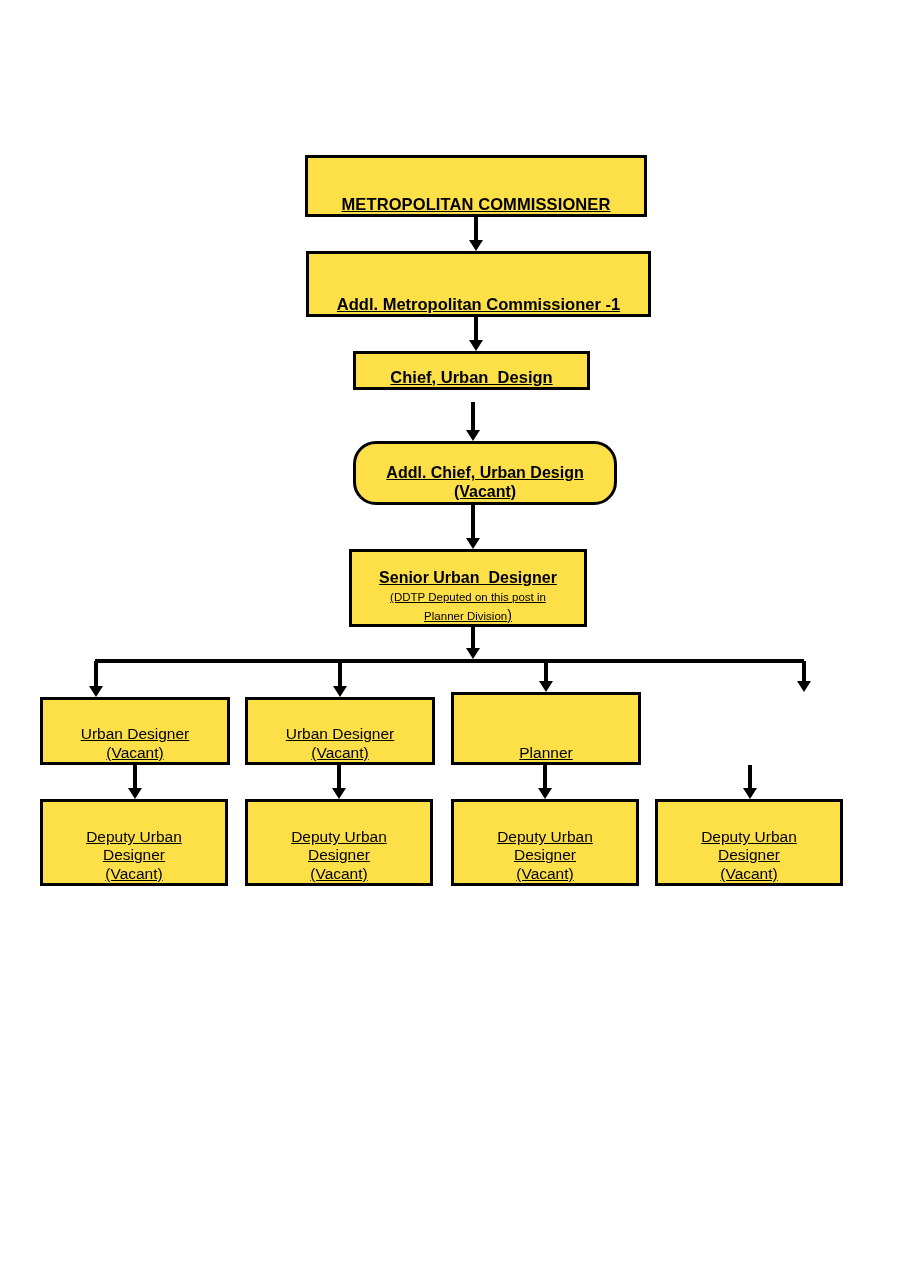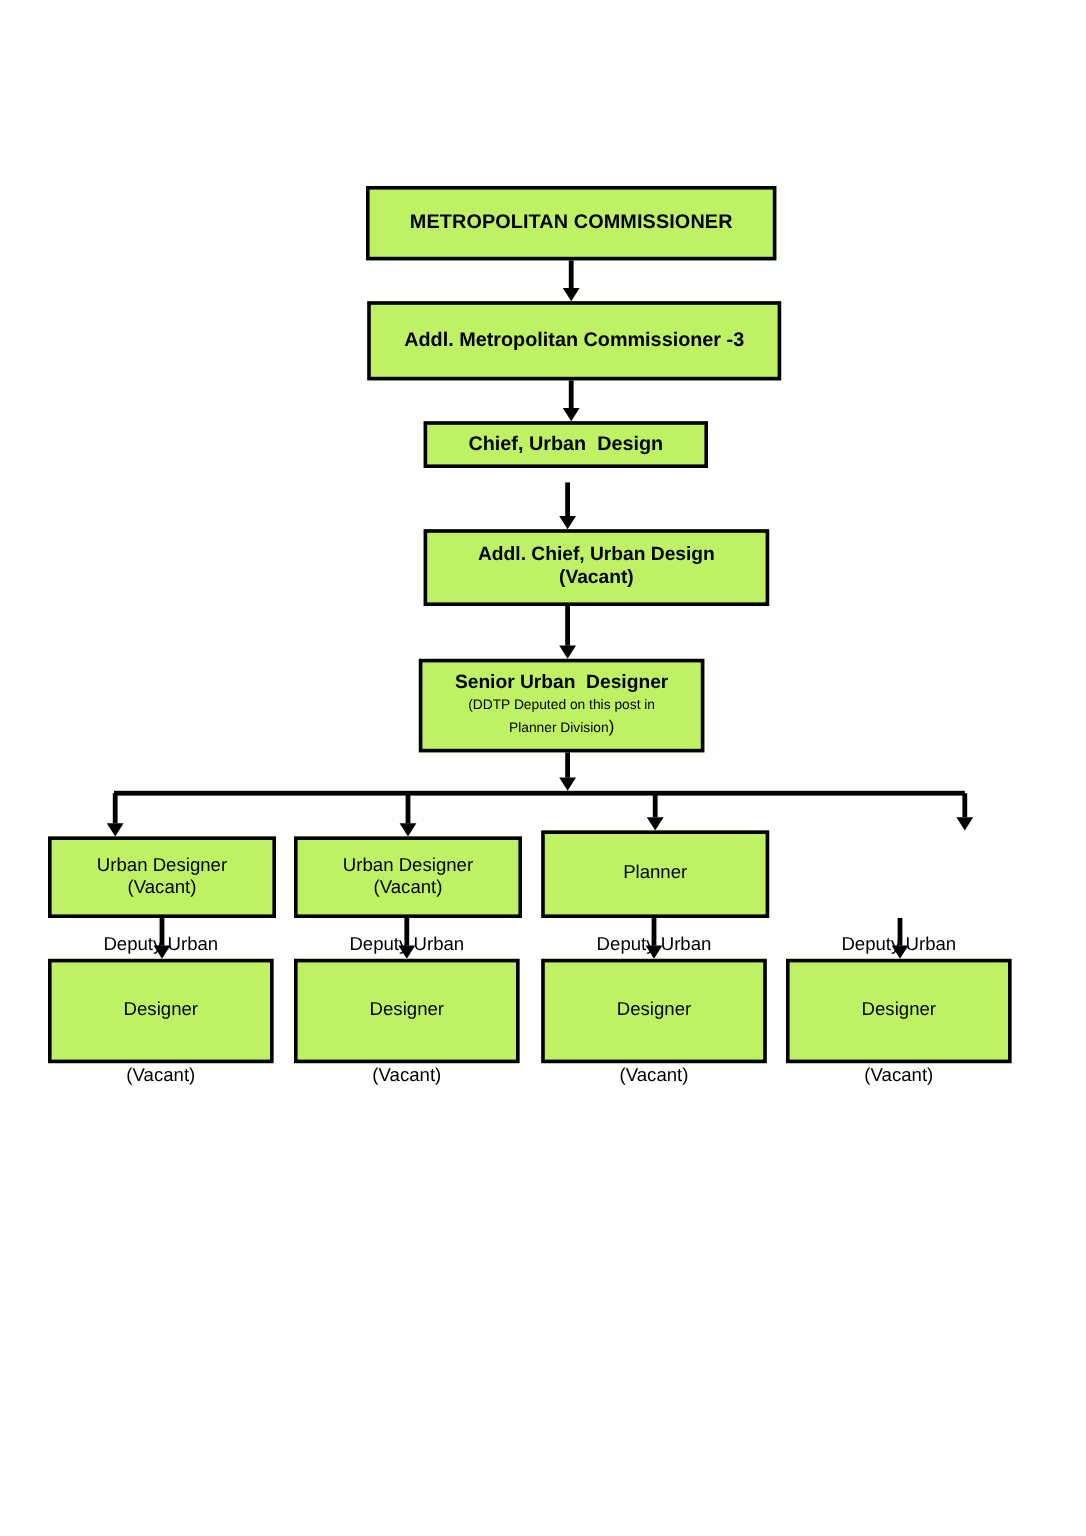--- a/index.html
+++ b/index.html
@@ -1,45 +1,45 @@
 <!DOCTYPE html>
 <html><head>
 <meta charset="utf-8">
 <style>
   html,body{margin:0;padding:0;background:#ffffff;}
   body{width:905px;height:1280px;position:relative;overflow:hidden;
        font-family:"Liberation Sans","DejaVu Sans",sans-serif;color:#000;}
   #chart{position:absolute;left:0;top:0;width:905px;height:1280px;}
 
-  .node{position:absolute;box-sizing:border-box;background:#bef264;
+  .node{position:absolute;box-sizing:border-box;background:#fde047;
         border:3px solid #000;display:flex;flex-direction:column;
-        align-items:center;justify-content:center;text-align:center;
-        line-height:1.18;}
+        align-items:center;justify-content:flex-end;text-align:center;
+        line-height:1.18;text-decoration:underline;}
   .node .ln{display:block;white-space:pre;}
 
   
   .lvl-bold{font-weight:bold;}
   #n-commissioner{left:305px;top:155px;width:342px;height:62px;font-size:16.5px;letter-spacing:.1px;}
   #n-addl-commissioner{left:306px;top:251px;width:345px;height:66px;font-size:16.5px;}
   #n-chief{left:353px;top:351px;width:237px;height:39px;font-size:16.5px;}
-  #n-addl-chief{left:353px;top:441px;width:288px;height:64px;font-size:16px;}
+  #n-addl-chief{left:353px;top:441px;width:264px;height:64px;font-size:16px;border-radius:23px;}
   #n-senior{left:349px;top:549px;width:238px;height:78px;font-size:16px;}
   #n-senior .ln1{font-weight:bold;font-size:16px;margin-bottom:2px;}
   #n-senior .sub{font-weight:normal;font-size:11.5px;line-height:1.32;}
   #n-senior .paren-big{font-size:14px;}
 
   
   .role{font-size:15.5px;font-weight:normal;}
   #n-ud-1{left:40px;top:697px;width:190px;height:68px;}
   #n-ud-2{left:245px;top:697px;width:190px;height:68px;}
   #n-planner{left:451px;top:692px;width:190px;height:73px;}
   #n-architect{left:655px;top:692px;width:190px;height:73px;}
 
   
-  .deputy{font-size:15.5px;font-weight:normal;gap:36px;}
+  .deputy{font-size:15.5px;font-weight:normal;}
   #n-dep-1{left:40px;top:799px;width:188px;height:87px;}
   #n-dep-2{left:245px;top:799px;width:188px;height:87px;}
   #n-dep-3{left:451px;top:799px;width:188px;height:87px;}
   #n-dep-4{left:655px;top:799px;width:188px;height:87px;}
 
   
   .arrow{position:absolute;}
   .arrow .stem{position:absolute;left:50%;top:0;transform:translateX(-50%);
                width:4px;background:#000;}
   .arrow .head{position:absolute;left:50%;bottom:0;transform:translateX(-50%);
@@ -57,21 +57,21 @@
   <div class="node lvl-bold" id="n-commissioner">
     <span class="ln">METROPOLITAN COMMISSIONER</span>
   </div>
 
   <div class="arrow" style="left:468px;top:217px;width:16px;height:34px;">
     <span class="stem" style="height:23px;"></span>
     <span class="head"></span>
   </div>
 
   <div class="node lvl-bold" id="n-addl-commissioner">
-    <span class="ln">Addl. Metropolitan Commissioner -3</span>
+    <span class="ln">Addl. Metropolitan Commissioner -1</span>
   </div>
 
   <div class="arrow" style="left:468px;top:317px;width:16px;height:34px;">
     <span class="stem" style="height:23px;"></span>
     <span class="head"></span>
   </div>
 
   <div class="node lvl-bold" id="n-chief">
     <span class="ln">Chief, Urban  Design</span>
   </div>

